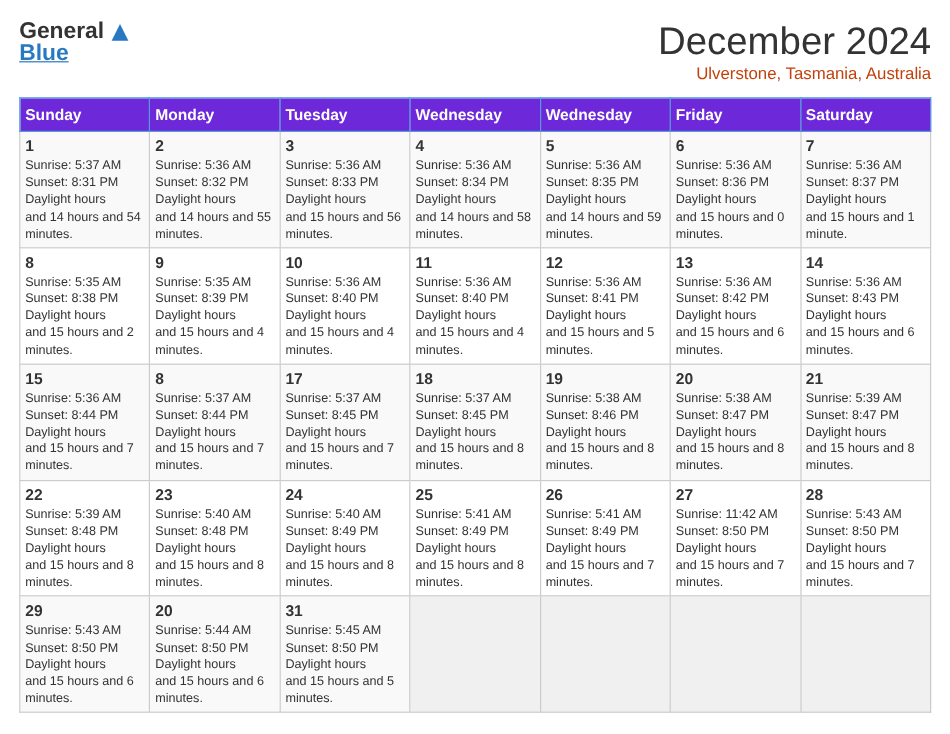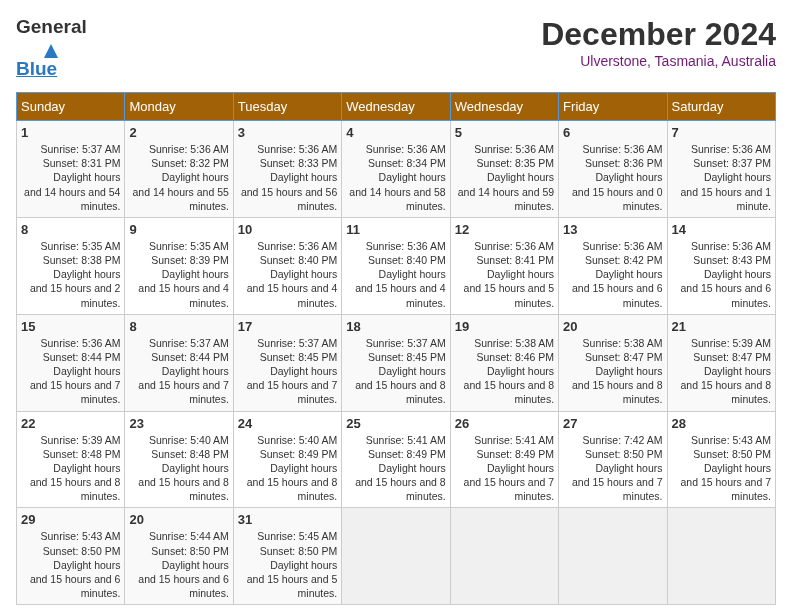--- a/index.html
+++ b/index.html
@@ -19,36 +19,36 @@
     .logo {
       display: flex;
       flex-direction: column;
       align-items: flex-start;
     }
     .title-block {
       text-align: right;
     }
     .month-title {
       font-size: 32px;
-      font-weight: bold;
+      font-weight: normal;
       color: #333;
     }
     .location {
       font-size: 14px;
-      color: #701a75;
+      color: #c2410c;
     }
     table {
       width: 100%;
       border-collapse: collapse;
     }
     thead tr th {
-      background-color: #a16207;
+      background-color: #6d28d9;
       color: #fff;
       font-size: 13px;
-      font-weight: normal;
+      font-weight: bold;
       padding: 6px 4px;
       text-align: left;
       border: 1px solid #5599dd;
     }
     tbody tr td {
       vertical-align: top;
       font-size: 10.5px;
       color: #333;
       padding: 4px 4px;
       border: 1px solid #ccc;
@@ -61,32 +61,31 @@
       background: #f9f9f9;
     }
     .day-num {
       font-size: 13px;
       font-weight: bold;
       display: block;
       margin-bottom: 2px;
     }
     .cell-content {
       line-height: 1.35;
-      text-align: right;
     }
     td.empty {
       background: #f0f0f0 !important;
     }
   </style>
 </head>
 <body>
 
 <div class="header">
   <div class="logo">
-    <div style="display:flex;align-items:center;gap:2px;flex-direction:column;">
+    <div style="display:flex;align-items:center;gap:2px;">
       <span style="font-size:19px;font-weight:bold;color:#333;">General</span>
       <svg width="22" height="22" viewBox="0 0 22 22">
         <polygon points="4,18 11,4 18,18" fill="#2979c2"></polygon>
       </svg>
     </div>
     <span style="font-size:19px;font-weight:bold;color:#2979c2;margin-top:-4px;text-decoration:underline;">Blue</span>
   </div>
   <div class="title-block">
     <div class="month-title">December 2024</div>
     <div class="location">Ulverstone, Tasmania, Australia</div>
@@ -212,21 +211,21 @@
         <td>
           <span class="day-num">25</span>
           <div class="cell-content"><span>Sunrise: 5:41 AM</span><br><span>Sunset: 8:49 PM</span><br><span>Daylight hours</span><br><span>and 15 hours and 8 minutes.</span></div>
         </td>
         <td>
           <span class="day-num">26</span>
           <div class="cell-content"><span>Sunrise: 5:41 AM</span><br><span>Sunset: 8:49 PM</span><br><span>Daylight hours</span><br><span>and 15 hours and 7 minutes.</span></div>
         </td>
         <td>
           <span class="day-num">27</span>
-          <div class="cell-content"><span>Sunrise: 7:42 AM</span><br><span>Sunset: 8:50 PM</span><br><span>Daylight hours</span><br><span>and 15 hours and 7 minutes.</span></div>
+          <div class="cell-content"><span>Sunrise: 11:42 AM</span><br><span>Sunset: 8:50 PM</span><br><span>Daylight hours</span><br><span>and 15 hours and 7 minutes.</span></div>
         </td>
         <td>
           <span class="day-num">28</span>
           <div class="cell-content"><span>Sunrise: 5:43 AM</span><br><span>Sunset: 8:50 PM</span><br><span>Daylight hours</span><br><span>and 15 hours and 7 minutes.</span></div>
         </td>
       </tr>
       <tr>
         <td>
           <span class="day-num">29</span>
           <div class="cell-content"><span>Sunrise: 5:43 AM</span><br><span>Sunset: 8:50 PM</span><br><span>Daylight hours</span><br><span>and 15 hours and 6 minutes.</span></div>

